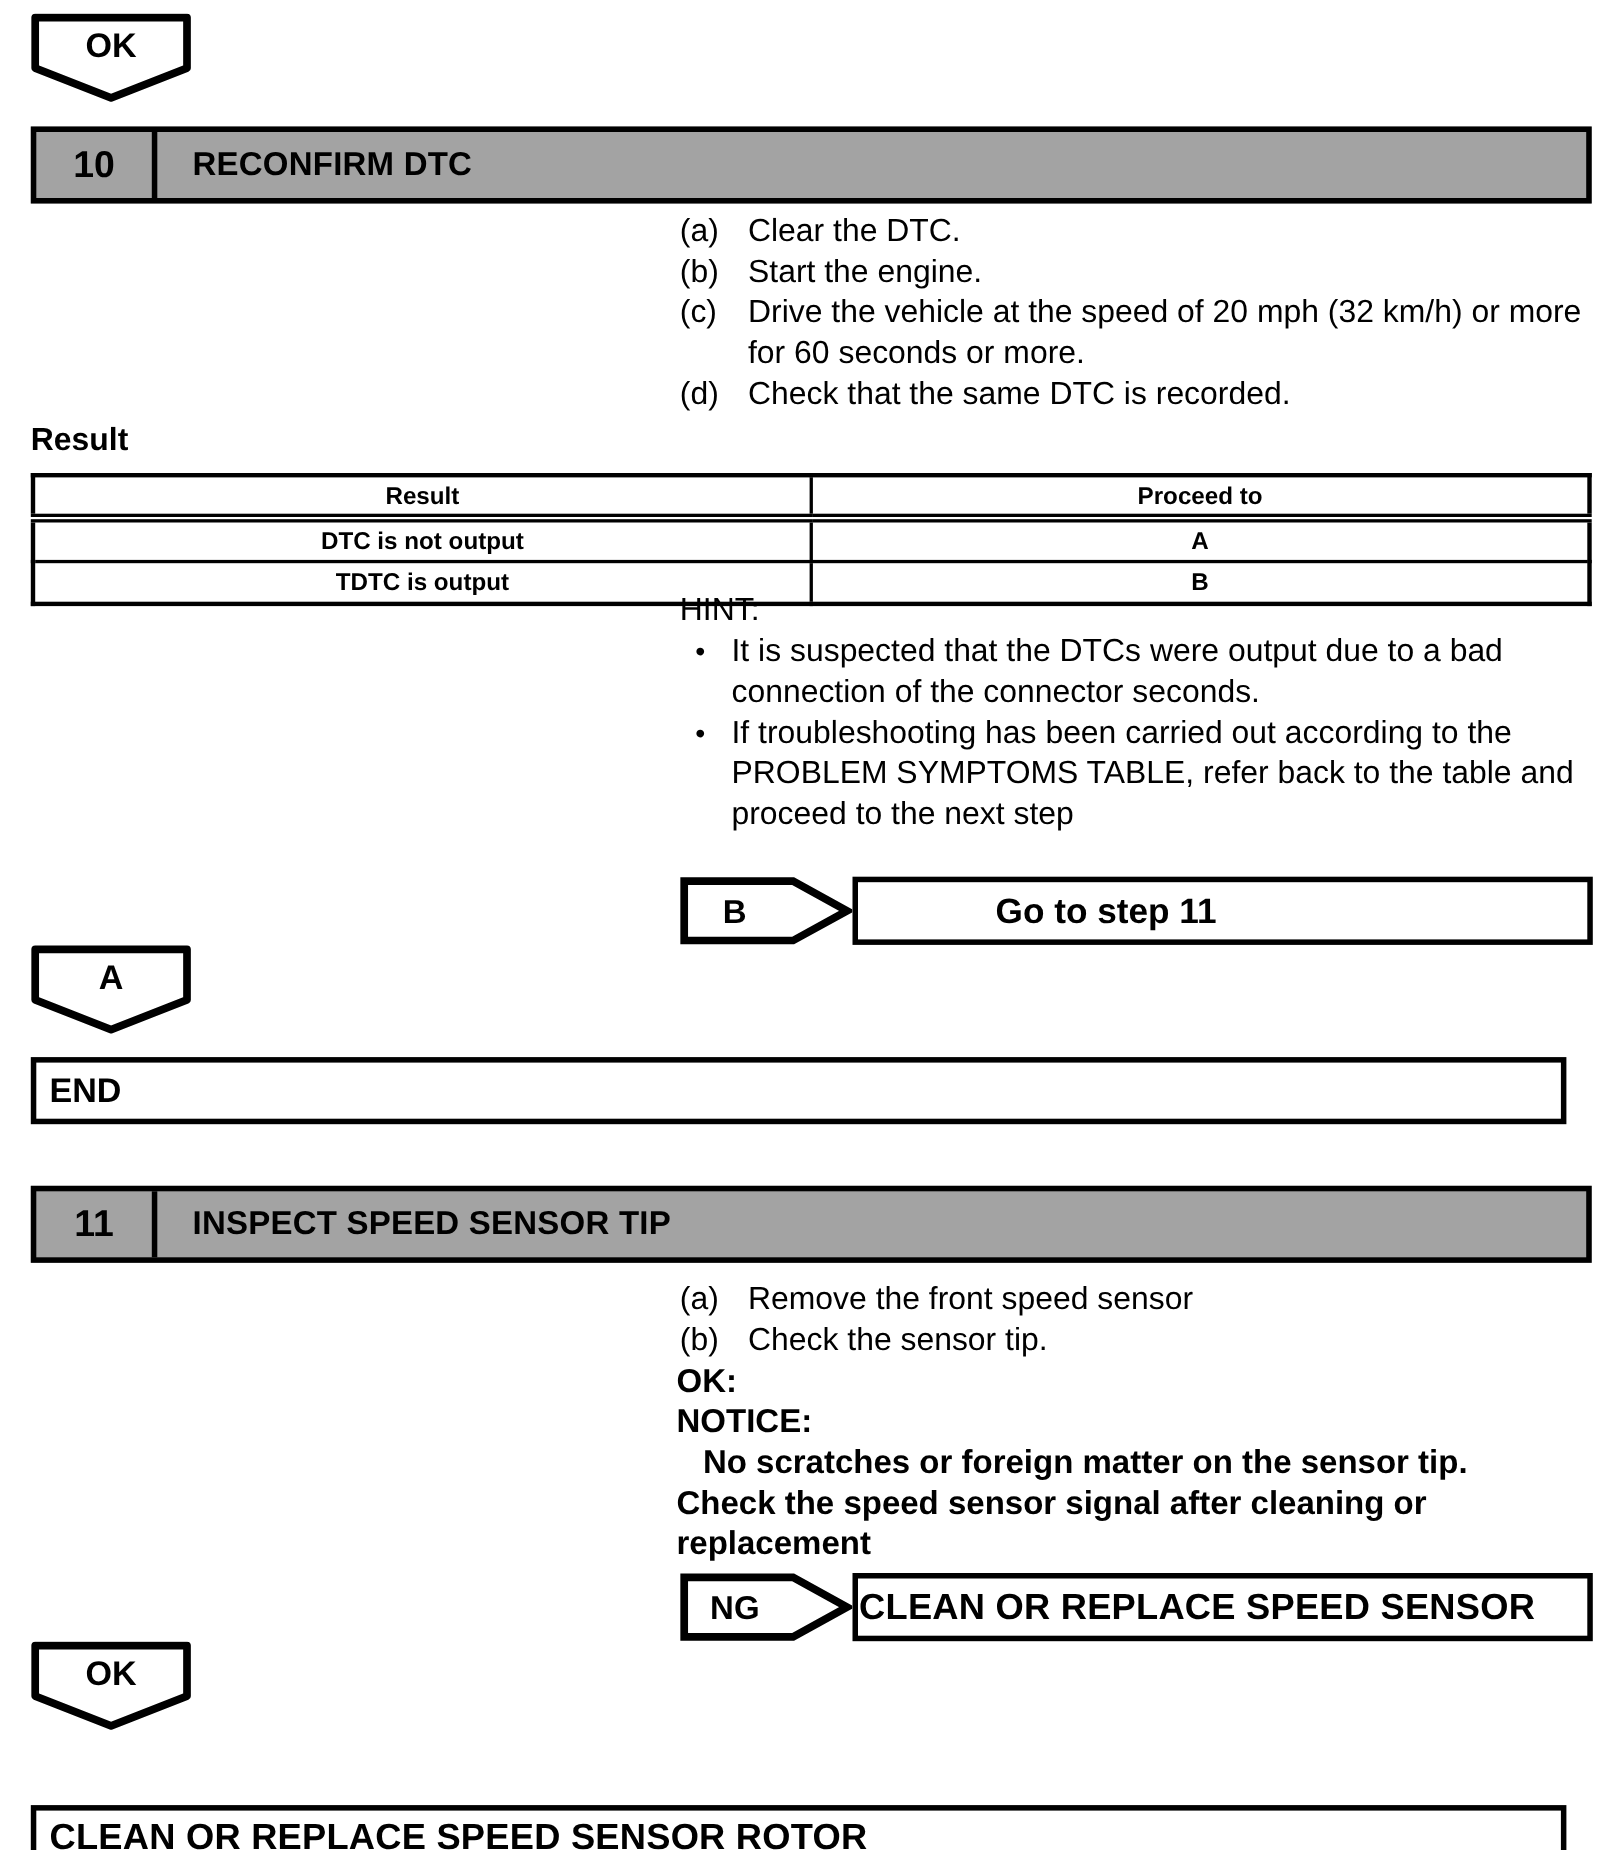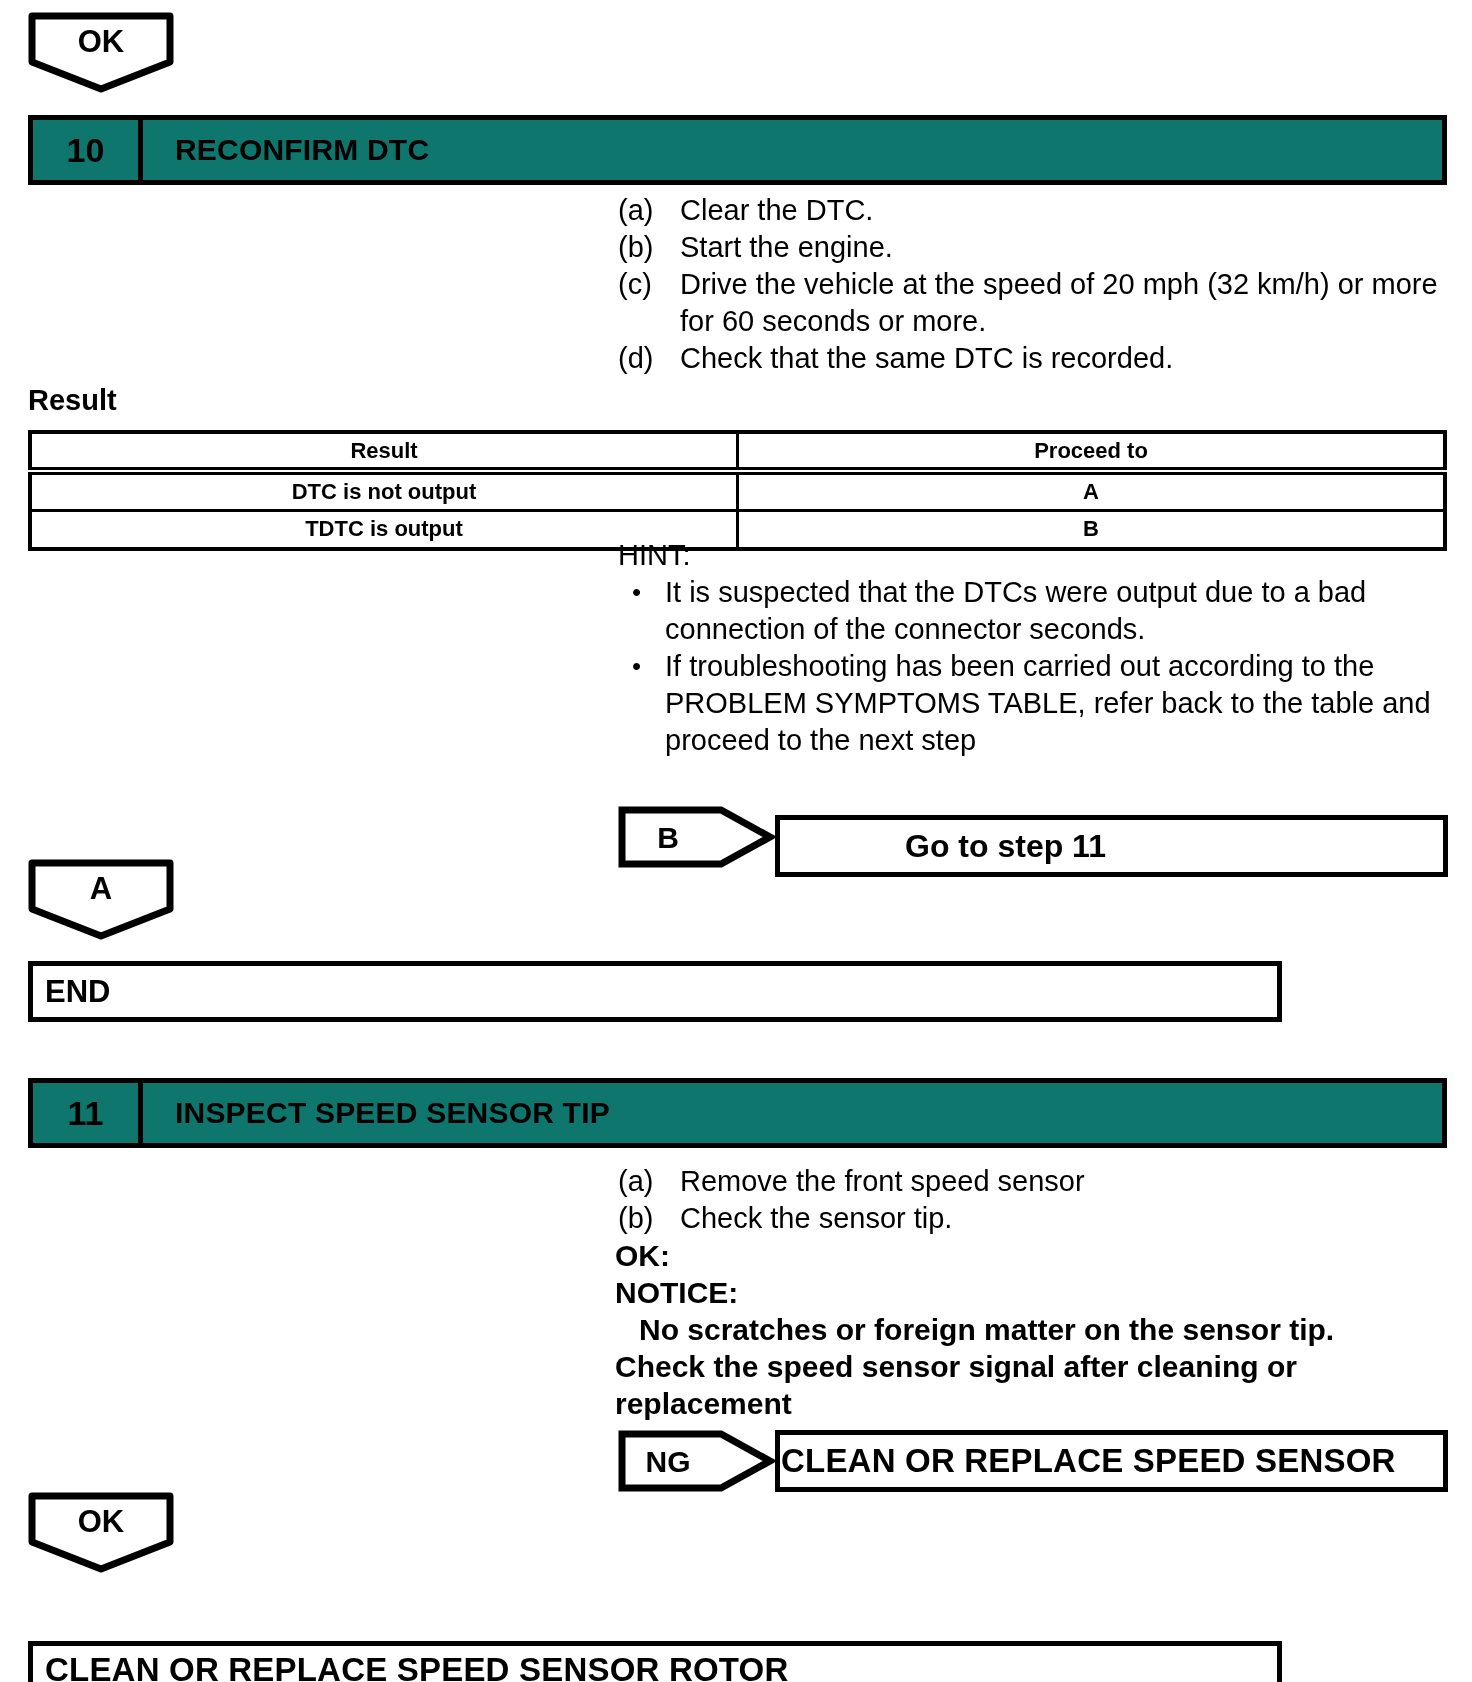--- a/index.html
+++ b/index.html
@@ -9,21 +9,21 @@
     font-family:"Liberation Sans", sans-serif; color:#000;
     overflow:hidden;
   }
   .abs { position:absolute; }
 
   
   .shape-label { font-weight:bold; font-family:"Liberation Sans",sans-serif; }
 
   
   .step-header {
-    display:flex; border:5px solid #000; background:#0f766e;
+    display:flex; border:5px solid #000; background:#a3a3a3;
     width:1419px; height:70px;
   }
   .step-num {
     width:110px; flex:0 0 110px; border-right:5px solid #000;
     display:flex; align-items:center; justify-content:center;
     font-weight:bold; font-size:34px;
   }
   .step-title {
     flex:1; display:flex; align-items:center; padding-left:32px;
     font-weight:bold; font-size:30px; letter-spacing:0.2px;
@@ -58,26 +58,26 @@
   .bullet-row { display:flex; }
   .bullet-dot { width:47px; flex:0 0 47px; padding-left:14px; font-size:26px; }
   .bullet-text { flex:1; }
 
   
   .branch-row { display:flex; align-items:center; }
   .action-box {
     border:5px solid #000; width:673px; height:62px; background:#fff;
     display:flex; align-items:center; font-weight:bold;
   }
-  .action-box.centered-ish { padding-left:125px; font-size:32px;margin-top:18px; }
+  .action-box.centered-ish { padding-left:125px; font-size:32px; }
   .action-box.left { padding-left:1px; font-size:33px; letter-spacing:0.2px; }
 
   
   .wide-box {
-    border:5px solid #000; width:1254px; background:#fff;
+    border:5px solid #000; width:1396px; background:#fff;
     display:flex; align-items:center; font-weight:bold; padding-left:12px;
   }
 </style>
 </head>
 <body>
 
 <div class="abs" style="left:28px; top:12px;">
   <svg width="146" height="82" viewBox="0 0 146 82">
     <polygon points="4,4 142,4 142,50 73,77 4,50" fill="#fff" stroke="#000" stroke-width="7" stroke-linejoin="round"></polygon>
     <text class="shape-label" x="73" y="40" text-anchor="middle" font-size="31">OK</text>

